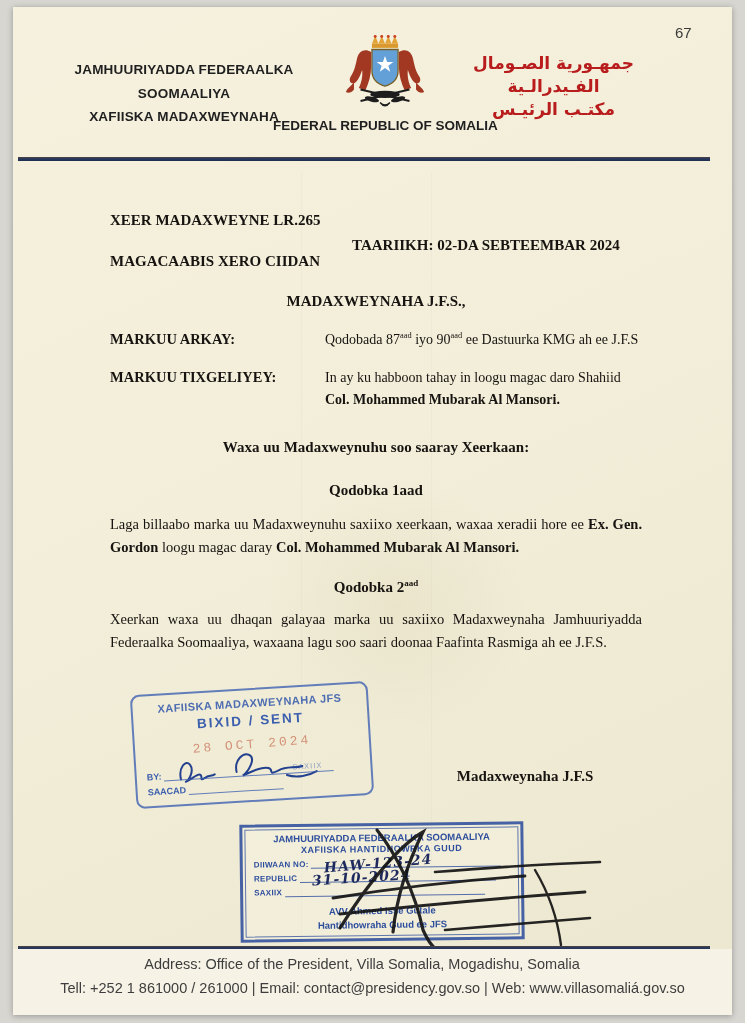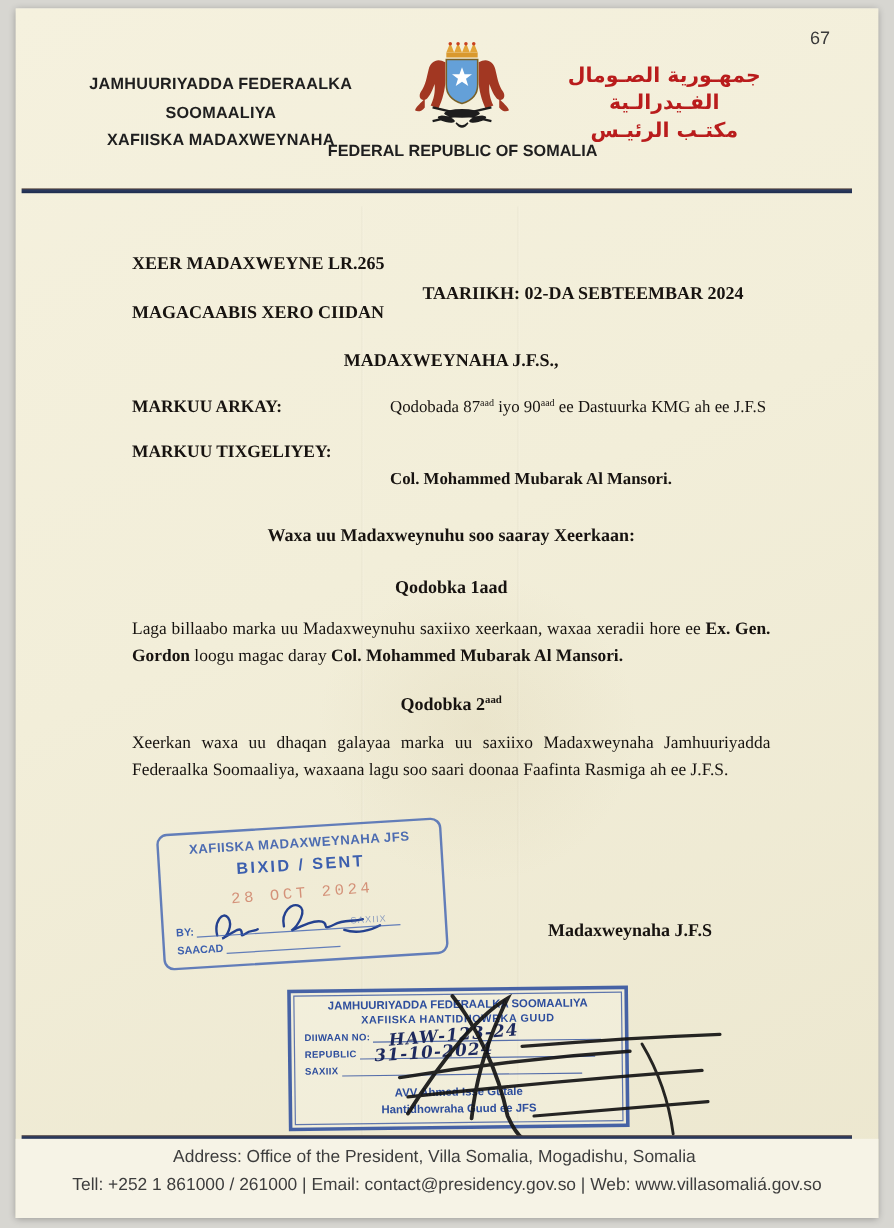--- a/index.html
+++ b/index.html
@@ -168,21 +168,21 @@
 <div class="serif b ref-line">XEER MADAXWEYNE LR.265</div>
 <div class="serif b date-line">TAARIIKH: 02-DA SEBTEEMBAR 2024</div>
 <div class="serif b subject">MAGACAABIS XERO CIIDAN</div>
 <div class="serif b addressee">MADAXWEYNAHA J.F.S.,</div>
 
 <div class="serif b clause-label" style="top:331px">MARKUU ARKAY:</div>
 <div class="serif clause-value" style="top:329px; white-space:nowrap;"><span>Qodobada 87</span><sup>aad</sup><span> iyo 90</span><sup>aad</sup><span> ee Dastuurka KMG ah ee J.F.S</span></div>
 
 <div class="serif b clause-label" style="top:369px">MARKUU TIXGELIYEY:</div>
 <div class="serif clause-value" style="top:367px">
-  <br>
+  <span>In ay ku habboon tahay in loogu magac daro Shahiid</span><br>
   <span class="b">Col. Mohammed Mubarak Al Mansori.</span>
 </div>
 
 <div class="serif b center-line" style="top:439px">Waxa uu Madaxweynuhu soo saaray Xeerkaan:</div>
 
 <div class="serif b center-line" style="top:482px">Qodobka 1aad</div>
 
 <div class="serif para" style="top:513px"><span>Laga billaabo marka uu Madaxweynuhu saxiixo xeerkaan, waxaa xeradii hore ee </span><span class="b">Ex. Gen. Gordon</span><span> loogu magac daray </span><span class="b">Col. Mohammed Mubarak Al Mansori.</span></div>
 
 <div class="serif b center-line" style="top:578px"><span>Qodobka 2</span><sup>aad</sup></div>

